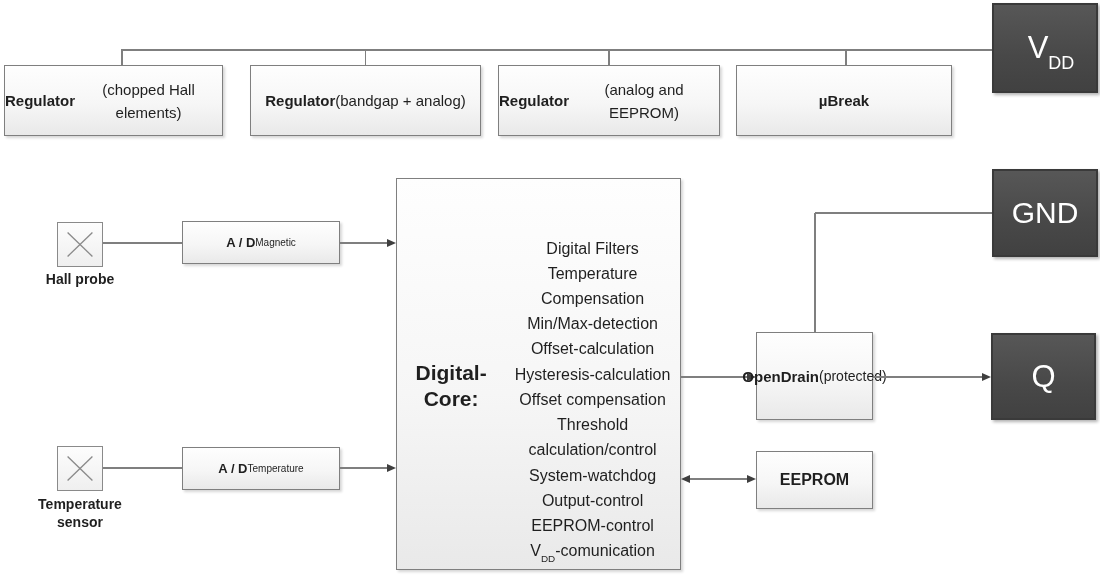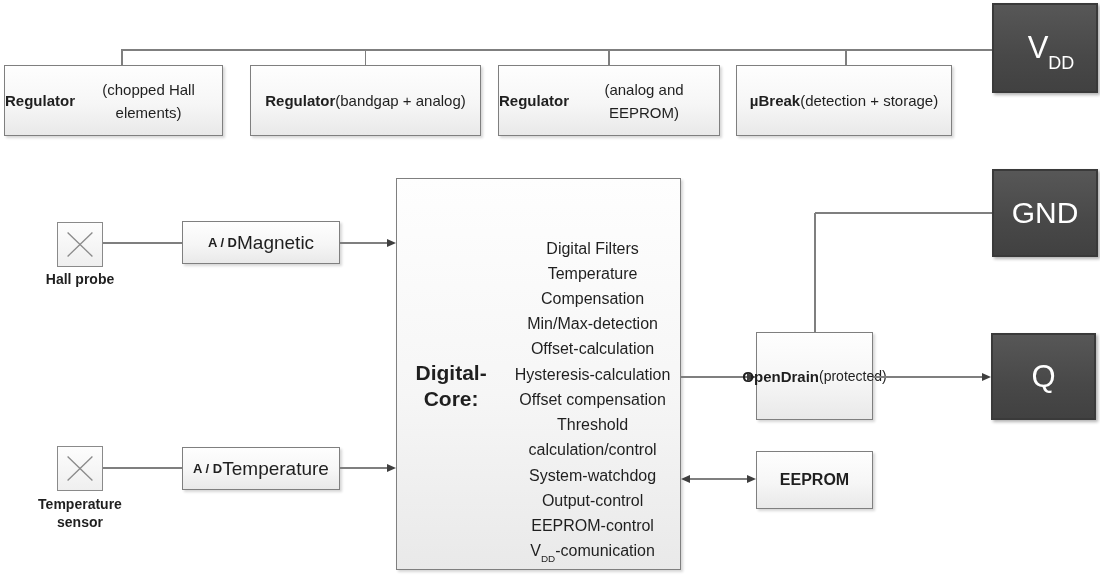--- a/index.html
+++ b/index.html
@@ -16,21 +16,21 @@
     background:linear-gradient(180deg,#fefefe 0%,#f6f6f6 55%,#e9e9e9 100%);
     border:1.5px solid #7f7f7f;
     box-shadow:2px 2px 2.5px rgba(0,0,0,0.16);
     display:flex;justify-content:center;align-items:center;
     text-align:center;
     box-sizing:border-box;
   }
   .box-title{font-weight:bold;font-size:15px;line-height:23px;}
   .box-sub{font-size:15px;line-height:23px;}
   .ad-title{font-weight:bold;font-size:13px;line-height:19px;}
-  .ad-sub{font-size:19px;line-height:19px;}
+  .ad-sub{font-size:10px;line-height:19px;}
   .pin{
     position:absolute;
     background:linear-gradient(180deg,#575757 0%,#484848 60%,#414141 100%);
     border:2px solid #3a3a3a;
     box-shadow:2px 2px 3px rgba(0,0,0,0.3);
     color:#ffffff;
     display:flex;justify-content:center;align-items:center;
     box-sizing:border-box;
     font-size:31px;
   }
@@ -82,21 +82,20 @@
   <div class="box" style="left:250px;top:65px;width:231px;height:71px;">
     <div class="box-title">Regulator</div>
     <div class="box-sub">(bandgap + analog)</div>
   </div>
   <div class="box" style="left:498px;top:65px;width:222px;height:71px;">
     <div class="box-title">Regulator</div>
     <div class="box-sub">(analog and EEPROM)</div>
   </div>
   <div class="box" style="left:736px;top:65px;width:216px;height:71px;">
     <div class="box-title">µBreak</div>
-    <div class="box-sub">(detection + storage)</div>
   </div>
 
   <div class="pin" style="left:992px;top:3px;width:106px;height:90px;padding-left:12px;">
     <span><span>V</span><sub>DD</sub></span>
   </div>
 
   <div class="xbox" style="left:57px;top:222px;width:46px;height:45px;">
     <svg viewBox="0 0 46 45">
       <line x1="10" y1="10" x2="36" y2="35" stroke="#8a8a8a" stroke-width="1.4"></line>
       <line x1="36" y1="10" x2="10" y2="35" stroke="#8a8a8a" stroke-width="1.4"></line>

